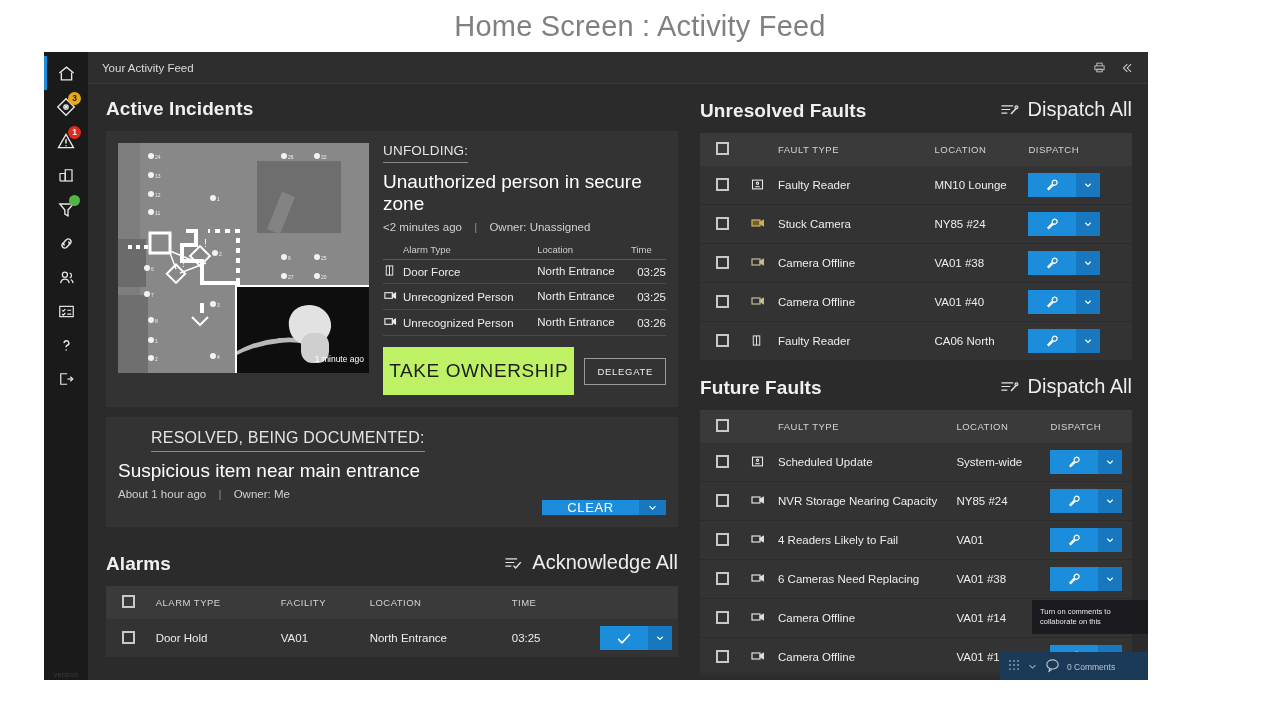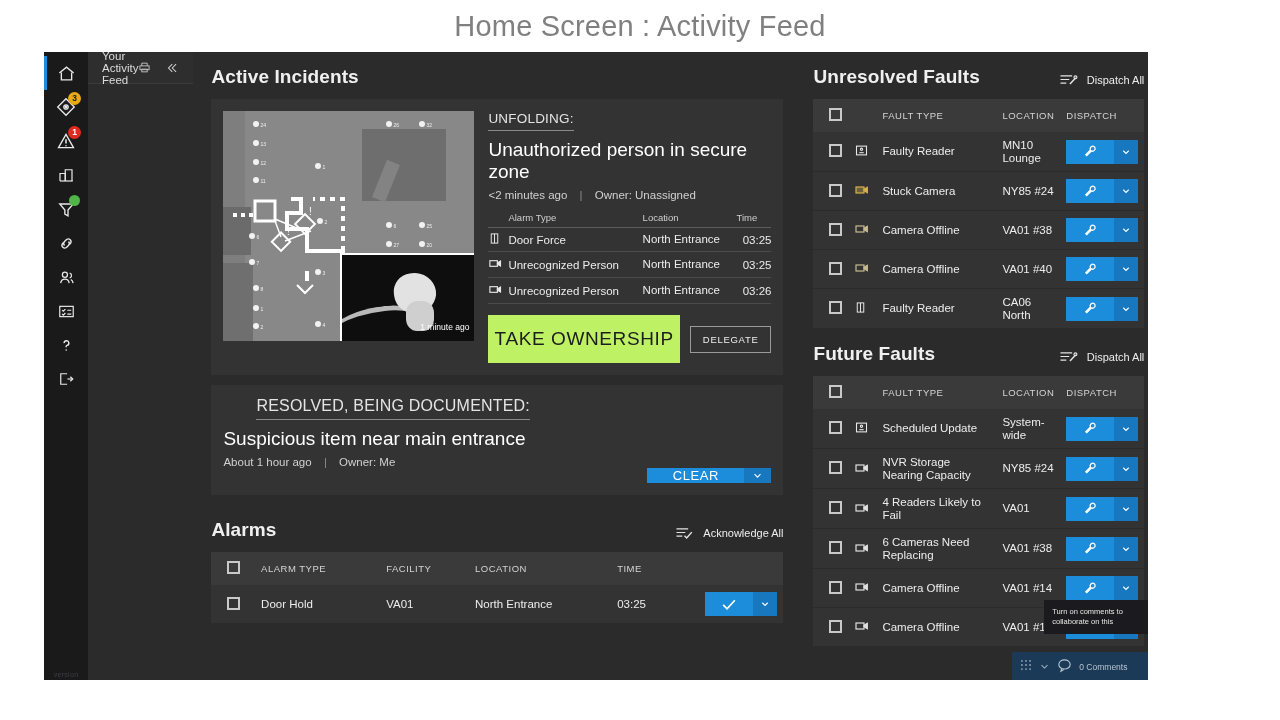--- a/index.html
+++ b/index.html
@@ -53,45 +53,45 @@
     position: absolute; top: 3px; right: 8px;
     width: 11px; height: 11px; border-radius: 50%; background: #51b548;
   }
   .side-foot {
     position: absolute; bottom: 2px; left: 0; width: 44px;
     text-align: center; font-size: 7px; color: #3d3d46;
     letter-spacing: .3px;
   }
 
   
-  .main { flex: 1; display: flex; flex-direction: row; min-width: 0; }
+  .main { flex: 1; display: flex; flex-direction: column; min-width: 0; }
 
   .topbar {
     height: 32px; flex: 0 0 32px; background: #2e2e2e;
     border-bottom: 1px solid #3b3b3b;
     display: flex; align-items: center; padding: 0 14px;
   }
   .topbar-title { font-size: 11.5px; color: #dcdcdc; }
   .topbar-right { margin-left: auto; display: flex; align-items: center; gap: 14px; }
   .topbar-right svg { display: block; }
 
   .body {
     flex: 1; display: flex; min-height: 0; position: relative;
-    padding: 14px 16px 0 18px; gap: 30px;
+    padding: 14px 16px 0 18px; gap: 22px;
   }
   .col-left  { width: 572px; flex: 0 0 572px; display: flex; flex-direction: column; }
   .col-right { flex: 1; display: flex; flex-direction: column; min-width: 0; }
 
   .section-head {
     display: flex; align-items: flex-end; margin-bottom: 11px;
   }
   .section-title { font-size: 19px; font-weight: 600; color: #f0f0f0; letter-spacing: .1px; }
   .head-action {
     margin-left: auto; display: flex; align-items: center; gap: 9px;
-    font-size: 11px; color: #ededed; padding-bottom: 1px;
+    font-size: 20px; color: #ededed; padding-bottom: 1px;
   }
   .head-action svg { display: block; }
 
   
   .incident {
     background: #333333; display: flex; padding: 12px;
     gap: 14px; margin-bottom: 10px;
   }
 
   

